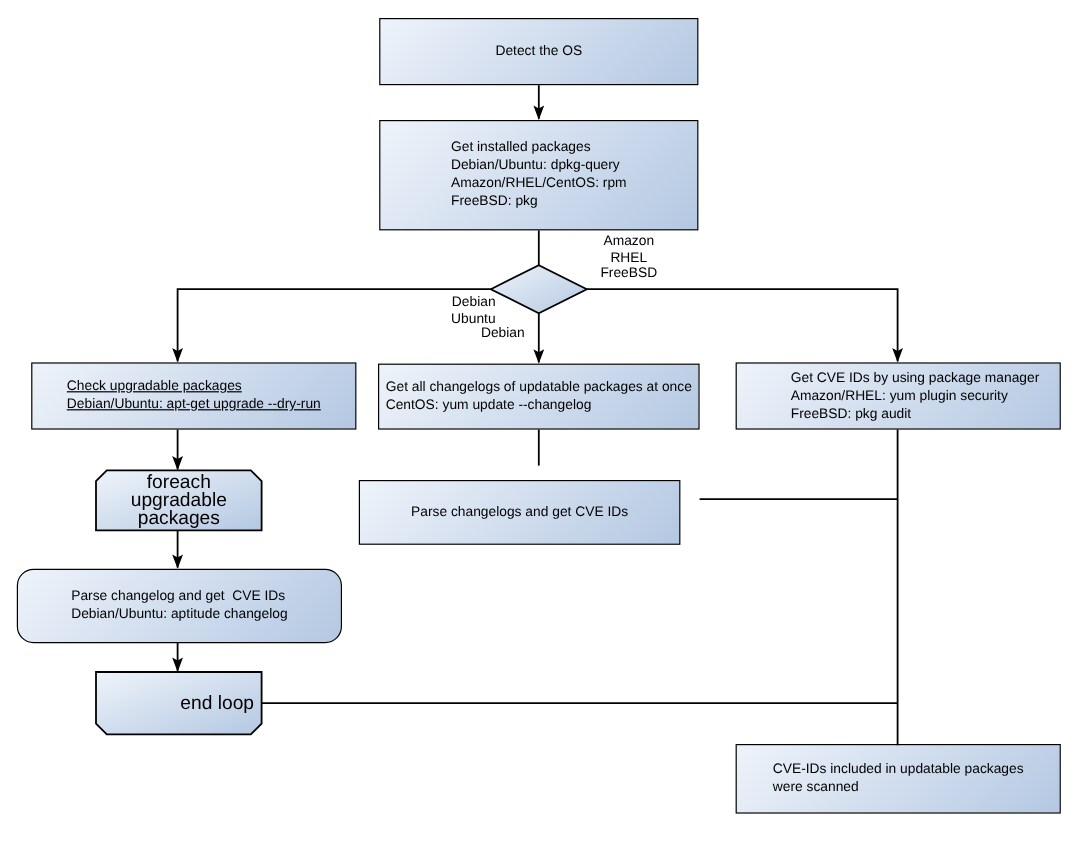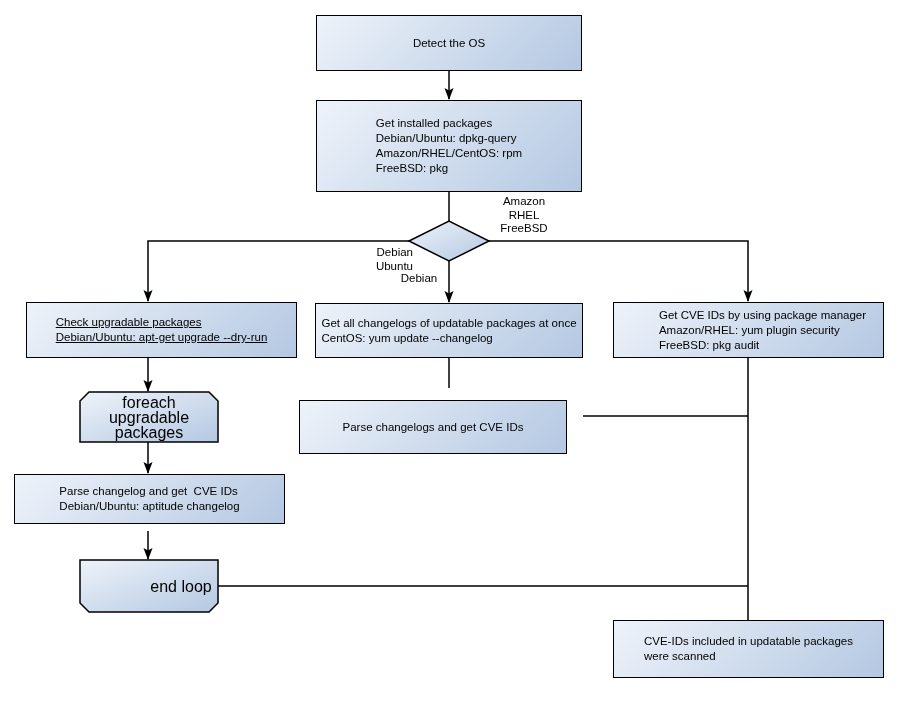--- a/index.html
+++ b/index.html
@@ -111,21 +111,21 @@
   <div class="node" style="left:316px; top:15px; width:266px; height:56px;">Detect the OS</div>
 
   <div class="node" style="left:316px; top:100px; width:266px; height:92px;">Get installed packages
 Debian/Ubuntu: dpkg-query
 Amazon/RHEL/CentOS: rpm
 FreeBSD: pkg</div>
 
   <div class="node" style="left:26px; top:302px; width:271px; height:56px;text-decoration:underline;">Check upgradable packages
 Debian/Ubuntu: apt-get upgrade --dry-run</div>
 
-  <div class="node" style="left:14px; top:474px; width:271px; height:50px;">Parse changelog and get  CVE IDs
+  <div class="node" style="left:14px; top:474px; width:271px; height:62px;border-radius:14px;">Parse changelog and get  CVE IDs
 Debian/Ubuntu: aptitude changelog</div>
 
   <div class="node" style="left:315px; top:303px; width:268px; height:55px; padding:0 1px;">Get all changelogs of updatable packages at once
 CentOS: yum update --changelog</div>
 
   <div class="node" style="left:299px; top:389px; width:268px; height:54px;margin-top:11px;">Parse changelogs and get CVE IDs</div>
 
   <div class="node" style="left:613px; top:302px; width:271px; height:56px;padding-left:28px;">Get CVE IDs by using package manager
 Amazon/RHEL: yum plugin security
 FreeBSD: pkg audit</div>

